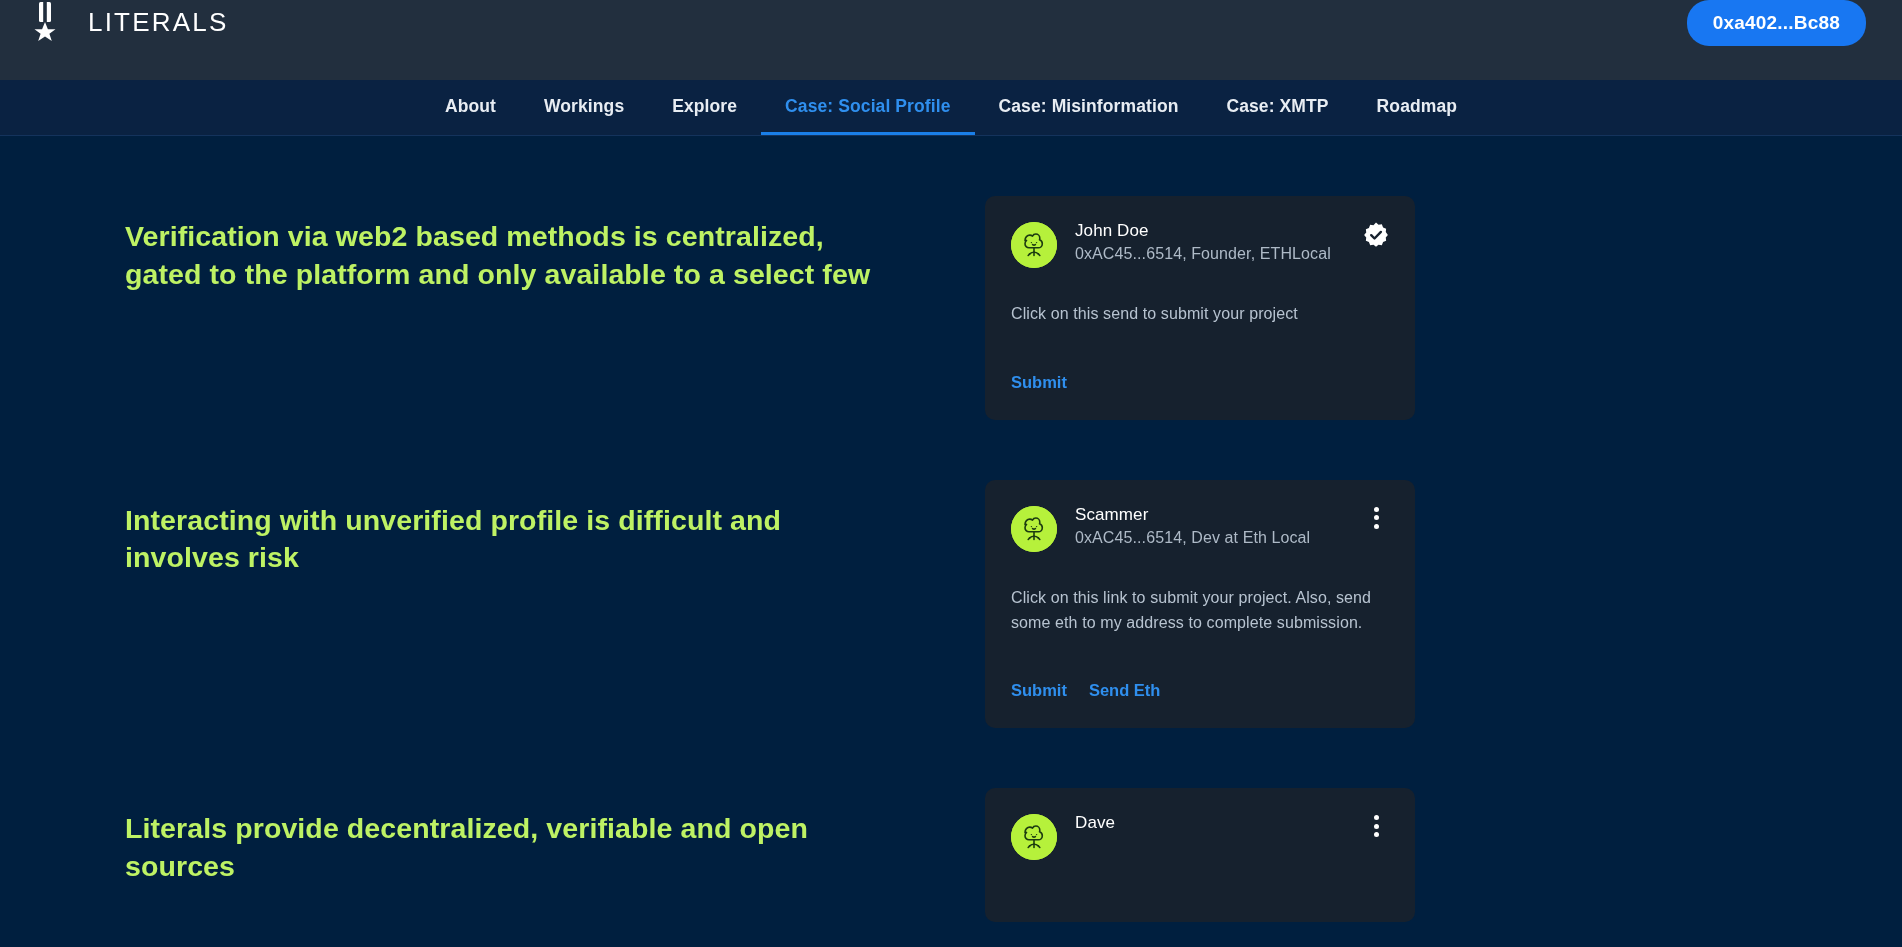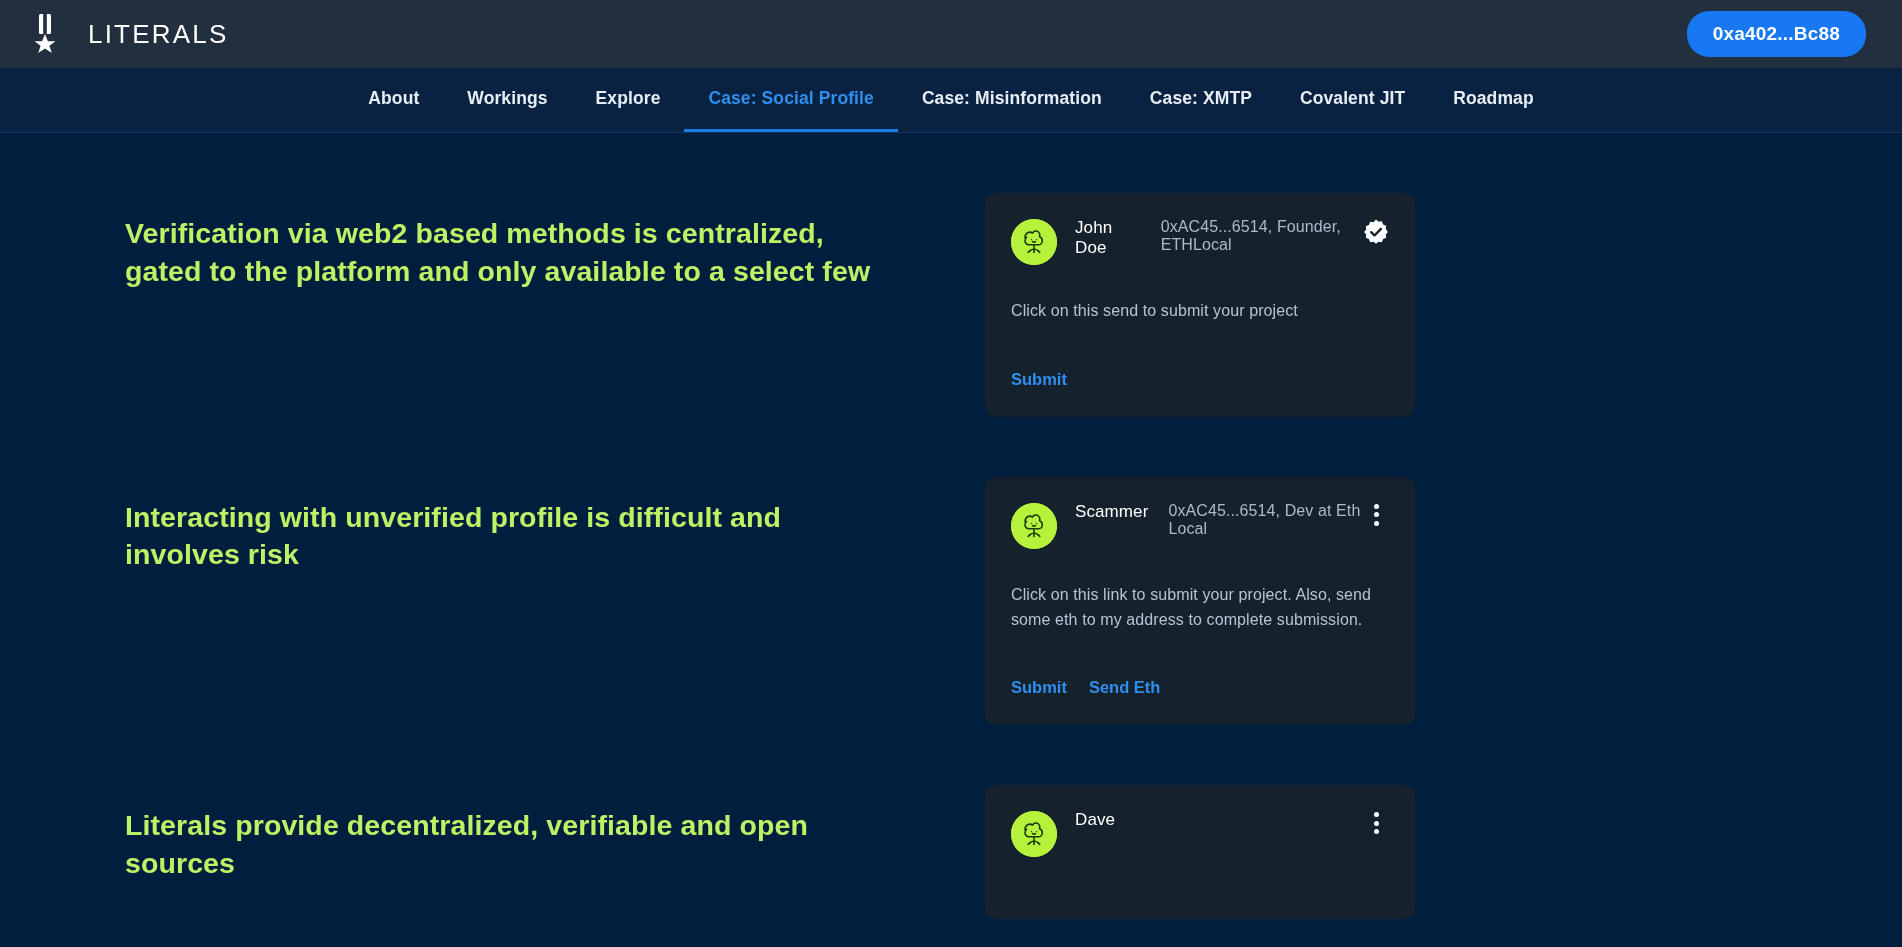--- a/index.html
+++ b/index.html
@@ -11,24 +11,24 @@
   }
 
   body {
     background: #001f3f;
     font-family: "Liberation Sans", sans-serif;
     color: #ffffff;
   }
 
   
   .header {
-    height: 68px;
+    height: 80px;
     background: #222f3e;
     display: flex;
-    align-items: center;
+    align-items: flex-start;
     padding: 0 36px 0 30px;
     position: relative;
     z-index: 5;
   }
 
   .brand {
     display: flex;
     align-items: center;
     gap: 28px;
   }
@@ -61,21 +61,21 @@
     letter-spacing: 0.2px;
   }
 
   
   .navbar {
     background: #0a2242;
     border-bottom: 1px solid #14335c;
     display: flex;
     justify-content: center;
     align-items: stretch;
-    height: 65px;
+    height: 56px;
     padding: 0 20px;
   }
 
   .nav-item {
     display: flex;
     align-items: center;
     padding: 0 24px;
     font-size: 17.5px;
     font-weight: bold;
     color: #e8edf3;
@@ -139,22 +139,22 @@
     height: 46px;
     border-radius: 50%;
     background: #b6f13b;
     flex: 0 0 46px;
     display: block;
     margin-top: 2px;
   }
 
   .identity {
     display: flex;
-    flex-direction: row;
-    gap: 20px;
+    flex-direction: column;
+    gap: 4px;
     padding-top: 1px;
   }
 
   .profile-name {
     font-size: 17px;
     color: #ffffff;
     font-weight: 400;
     letter-spacing: 0.1px;
   }
 
@@ -231,21 +231,20 @@
   <button class="wallet-button">0xa402...Bc88</button>
 </div>
 
 <nav class="navbar">
   <div class="nav-item">About</div>
   <div class="nav-item">Workings</div>
   <div class="nav-item">Explore</div>
   <div class="nav-item active">Case: Social Profile</div>
   <div class="nav-item">Case: Misinformation</div>
   <div class="nav-item">Case: XMTP</div>
-  <div class="nav-item">Covalent JIT</div>
   <div class="nav-item">Roadmap</div>
 </nav>
 
 <main class="content">
 
   <section class="section">
     <h2 class="section-heading">Verification via web2 based methods is centralized, gated to the platform and only available to a select few</h2>
     <div class="card-wrap">
       <div class="profile-card">
         <div class="card-header">

